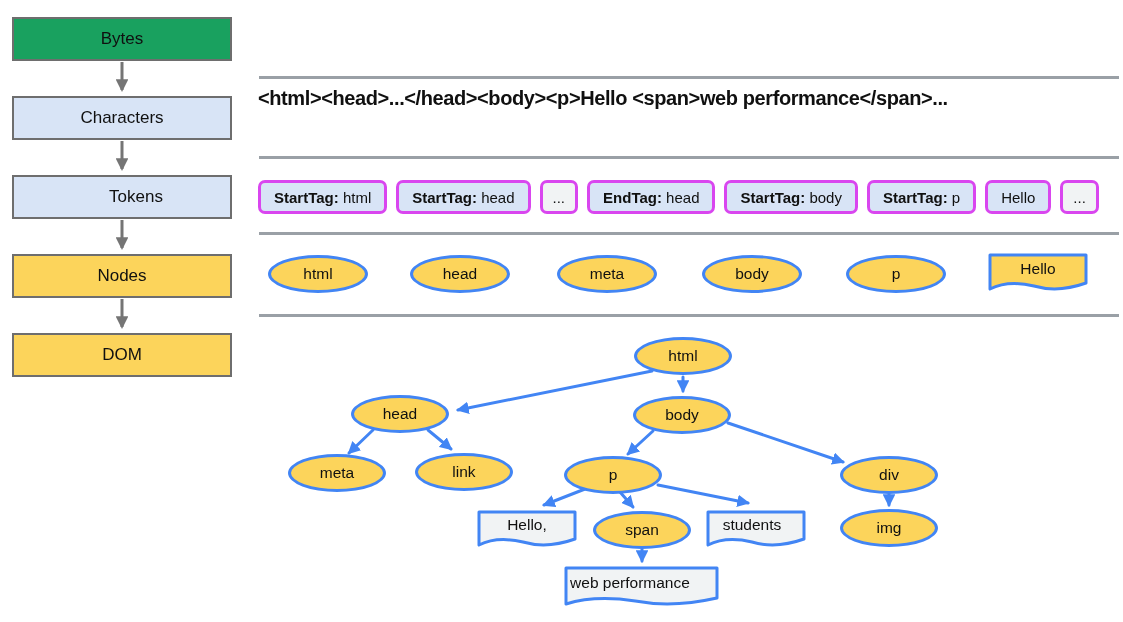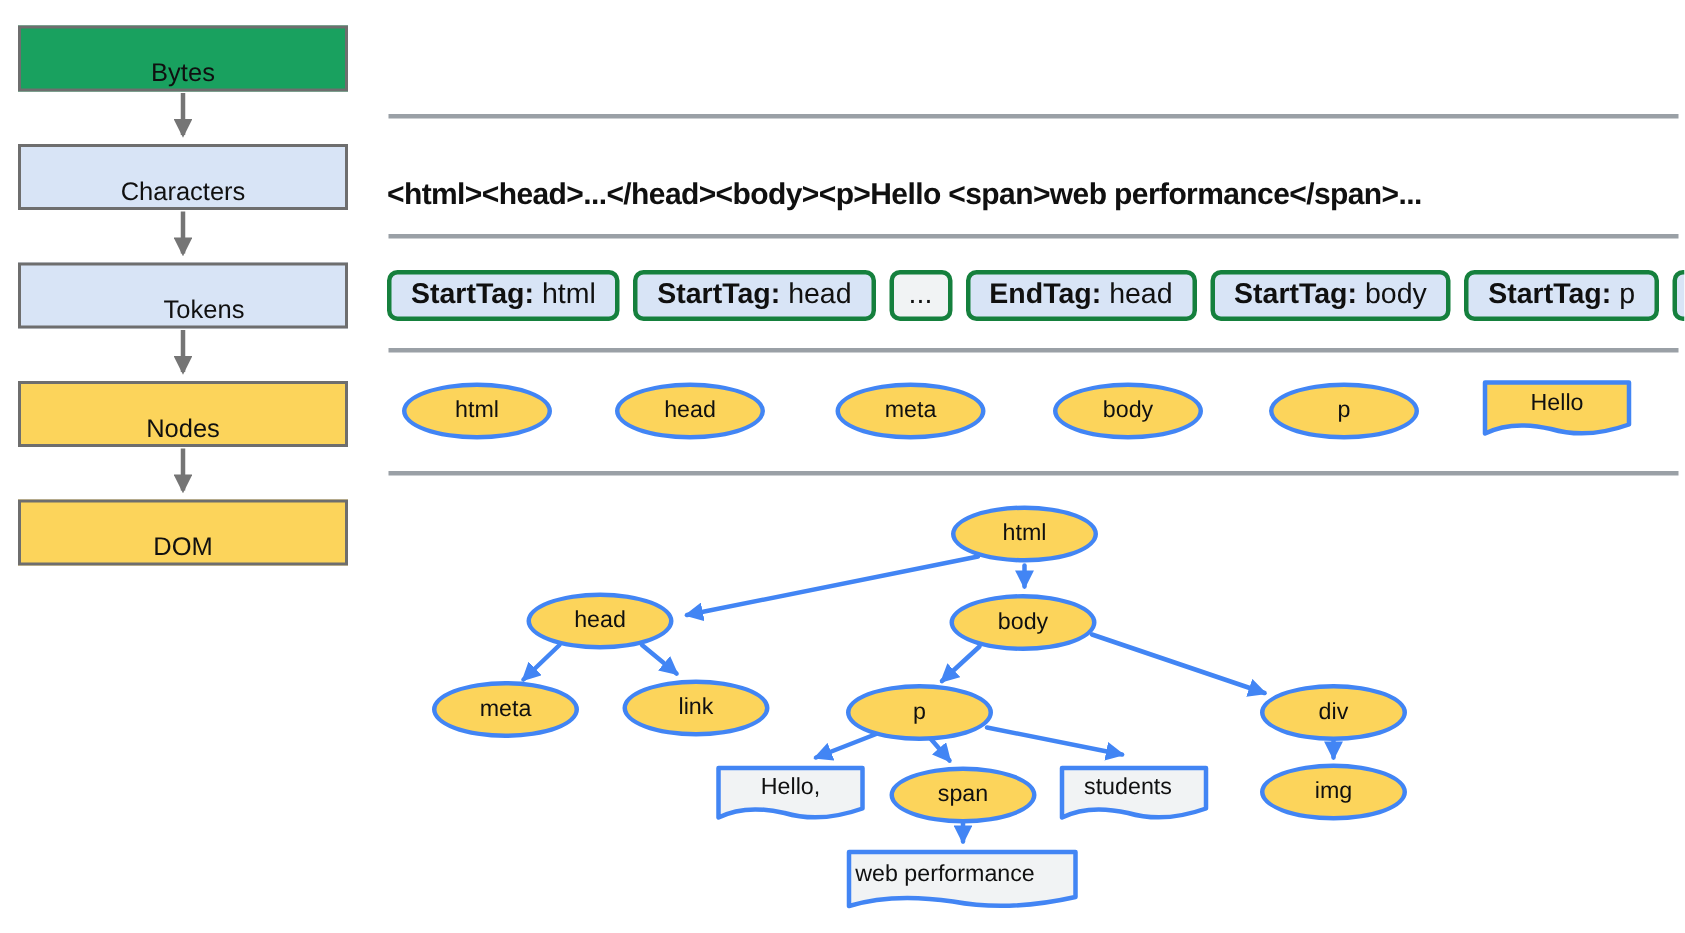--- a/index.html
+++ b/index.html
@@ -1,37 +1,37 @@
 <!DOCTYPE html>
 <html><head>
 <meta charset="utf-8">
 <style>
   html,body{margin:0;padding:0;background:#ffffff;}
   .canvas{position:relative;width:1123px;height:622px;background:#ffffff;
           font-family:"Liberation Sans",sans-serif;overflow:hidden;}
   
   .stage{position:absolute;left:12px;width:220px;height:44px;box-sizing:border-box;
-         border:2px solid #6E6E6E;display:flex;align-items:flex-end;justify-content:center;
+         border:2px solid #6E6E6E;display:flex;align-items:center;justify-content:center;
          font-size:17px;color:#101010;}
   .stage.green{background:#19A15F;}
   .stage.light_blue{background:#D8E4F6;}
   .stage.yellow{background:#FCD45B;}
   
   .divider{position:absolute;left:259px;width:860px;height:3px;background:#9AA0A6;}
   
   .bytes{position:absolute;left:258px;top:15px;width:800px;font-size:18px;
          line-height:25px;color:#101010;letter-spacing:.2px;}
   
-  .chars{position:absolute;left:258px;top:119px;font-size:20px;font-weight:bold;
+  .chars{position:absolute;left:258px;top:87px;font-size:20px;font-weight:bold;
          color:#101010;letter-spacing:-.4px;white-space:nowrap;}
   
   .tokens{position:absolute;left:258px;top:180px;display:flex;gap:9px;}
-  .token{height:34px;box-sizing:border-box;border:3px solid #15803d;border-radius:7px;
+  .token{height:34px;box-sizing:border-box;border:3px solid #d946ef;border-radius:7px;
          background:#D8E4F6;display:flex;align-items:center;padding:0 13px;
-         font-size:19px;color:#101010;white-space:pre;}
+         font-size:15px;color:#101010;white-space:pre;}
   .token.ellipsis{background:#F1F3F4;padding:0 10px;}
   .token b{font-weight:bold;}
   
   .ellipse{position:absolute;box-sizing:border-box;border:3px solid #4285F4;border-radius:50%;
            background:#FCD45B;display:flex;align-items:center;justify-content:center;
            font-size:15.5px;color:#101010;}
   .textnode{position:absolute;}
   .textnode svg{position:absolute;left:0;top:0;overflow:visible;}
   .textnode .lbl{position:absolute;left:0;right:0;top:0;bottom:6px;display:flex;
                  align-items:center;justify-content:center;font-size:15.5px;color:#101010;}

